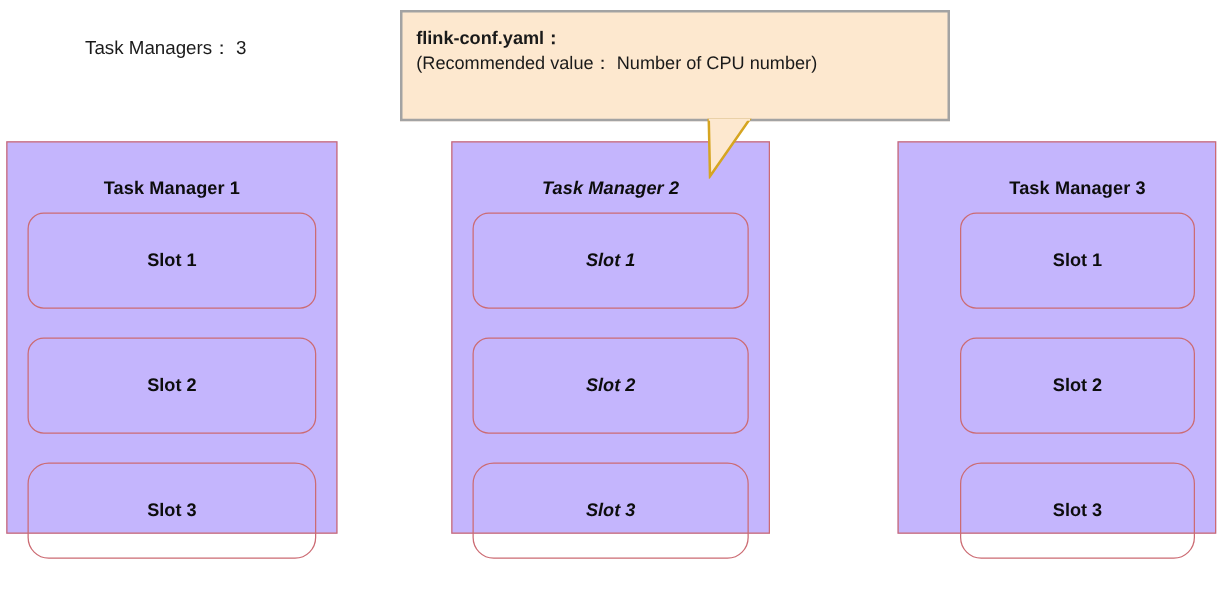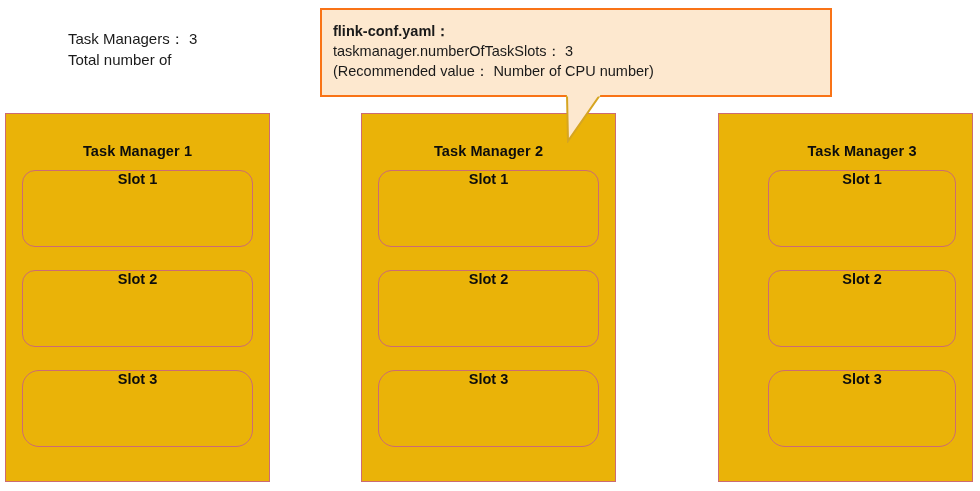--- a/index.html
+++ b/index.html
@@ -26,24 +26,24 @@
     color: #1a1a1a;
     white-space: nowrap;
   }
   .summary-line { display: block; }
 
   
   .callout {
     position: absolute;
     left: 320px;
     top: 8px;
-    width: 512px;
+    width: 440px;
     height: 89px;
     background: #fde8cf;
-    border: 2px solid #f97316;
+    border: 2px solid #a3a3a3;
     box-sizing: border-box;
     z-index: 5;
   }
   .callout-body {
     padding: 11px 0 0 11px;
     font-size: 14.5px;
     line-height: 20px;
     color: #1a1a1a;
     white-space: nowrap;
   }
@@ -60,27 +60,27 @@
     top: 95px;
     width: 46px;
     height: 48px;
     z-index: 6;
   }
 
   
   .tm {
     position: absolute;
     top: 113px;
-    height: 369px;
-    background: #eab308;
+    height: 314px;
+    background: #c4b5fd;
     border: 1.5px solid #cc6b73;
     box-sizing: border-box;
   }
   .tm-1 { left: 5px;   width: 265px; }
-  .tm-2 { left: 361px; width: 255px; }
+  .tm-2 { left: 361px; width: 255px; font-style: italic; }
   .tm-3 { left: 718px; width: 255px; padding-left: 33px; }
 
   .tm-title {
     text-align: center;
     font-size: 14.5px;
     font-weight: bold;
     color: #0d0d0d;
     margin-top: 29px;
     letter-spacing: 0.1px;
   }
@@ -88,42 +88,40 @@
   .slots {
     margin-top: 11px;
   }
   .slot {
     height: 77px;
     margin: 0 16px 23px 16px;
     border: 1.5px solid #cc6b73;
     border-radius: 13px;
     box-sizing: border-box;
     display: flex;
-    align-items: flex-start;
+    align-items: center;
     justify-content: center;
   }
   .slot:last-child { margin-bottom: 0; border-radius: 17px; }
   .slot-label {
     font-size: 14.5px;
     font-weight: bold;
     color: #0d0d0d;
   }
 </style>
 </head>
 <body>
 
 <div class="summary">
   <span class="summary-line">Task Managers： 3</span>
-  <span class="summary-line">Total number of</span>
 </div>
 
 <div class="callout">
   <div class="callout-body">
     <span class="callout-title">flink-conf.yaml：</span>
-    <span class="callout-line">taskmanager.numberOfTaskSlots： 3</span>
     <span class="callout-line">(Recommended value： Number of CPU number)</span>
   </div>
 </div>
 <svg class="callout-tail" viewBox="0 0 46 48" width="46" height="48">
   <polygon points="7,0 40,0 8,46" fill="#fde8cf" stroke="#d6a521" stroke-width="2" stroke-linejoin="miter"></polygon>
   <line x1="7" y1="0" x2="40" y2="0" stroke="#fde8cf" stroke-width="3"></line>
 </svg>
 
 <div class="tm tm-1">
   <div class="tm-title">Task Manager 1</div>

